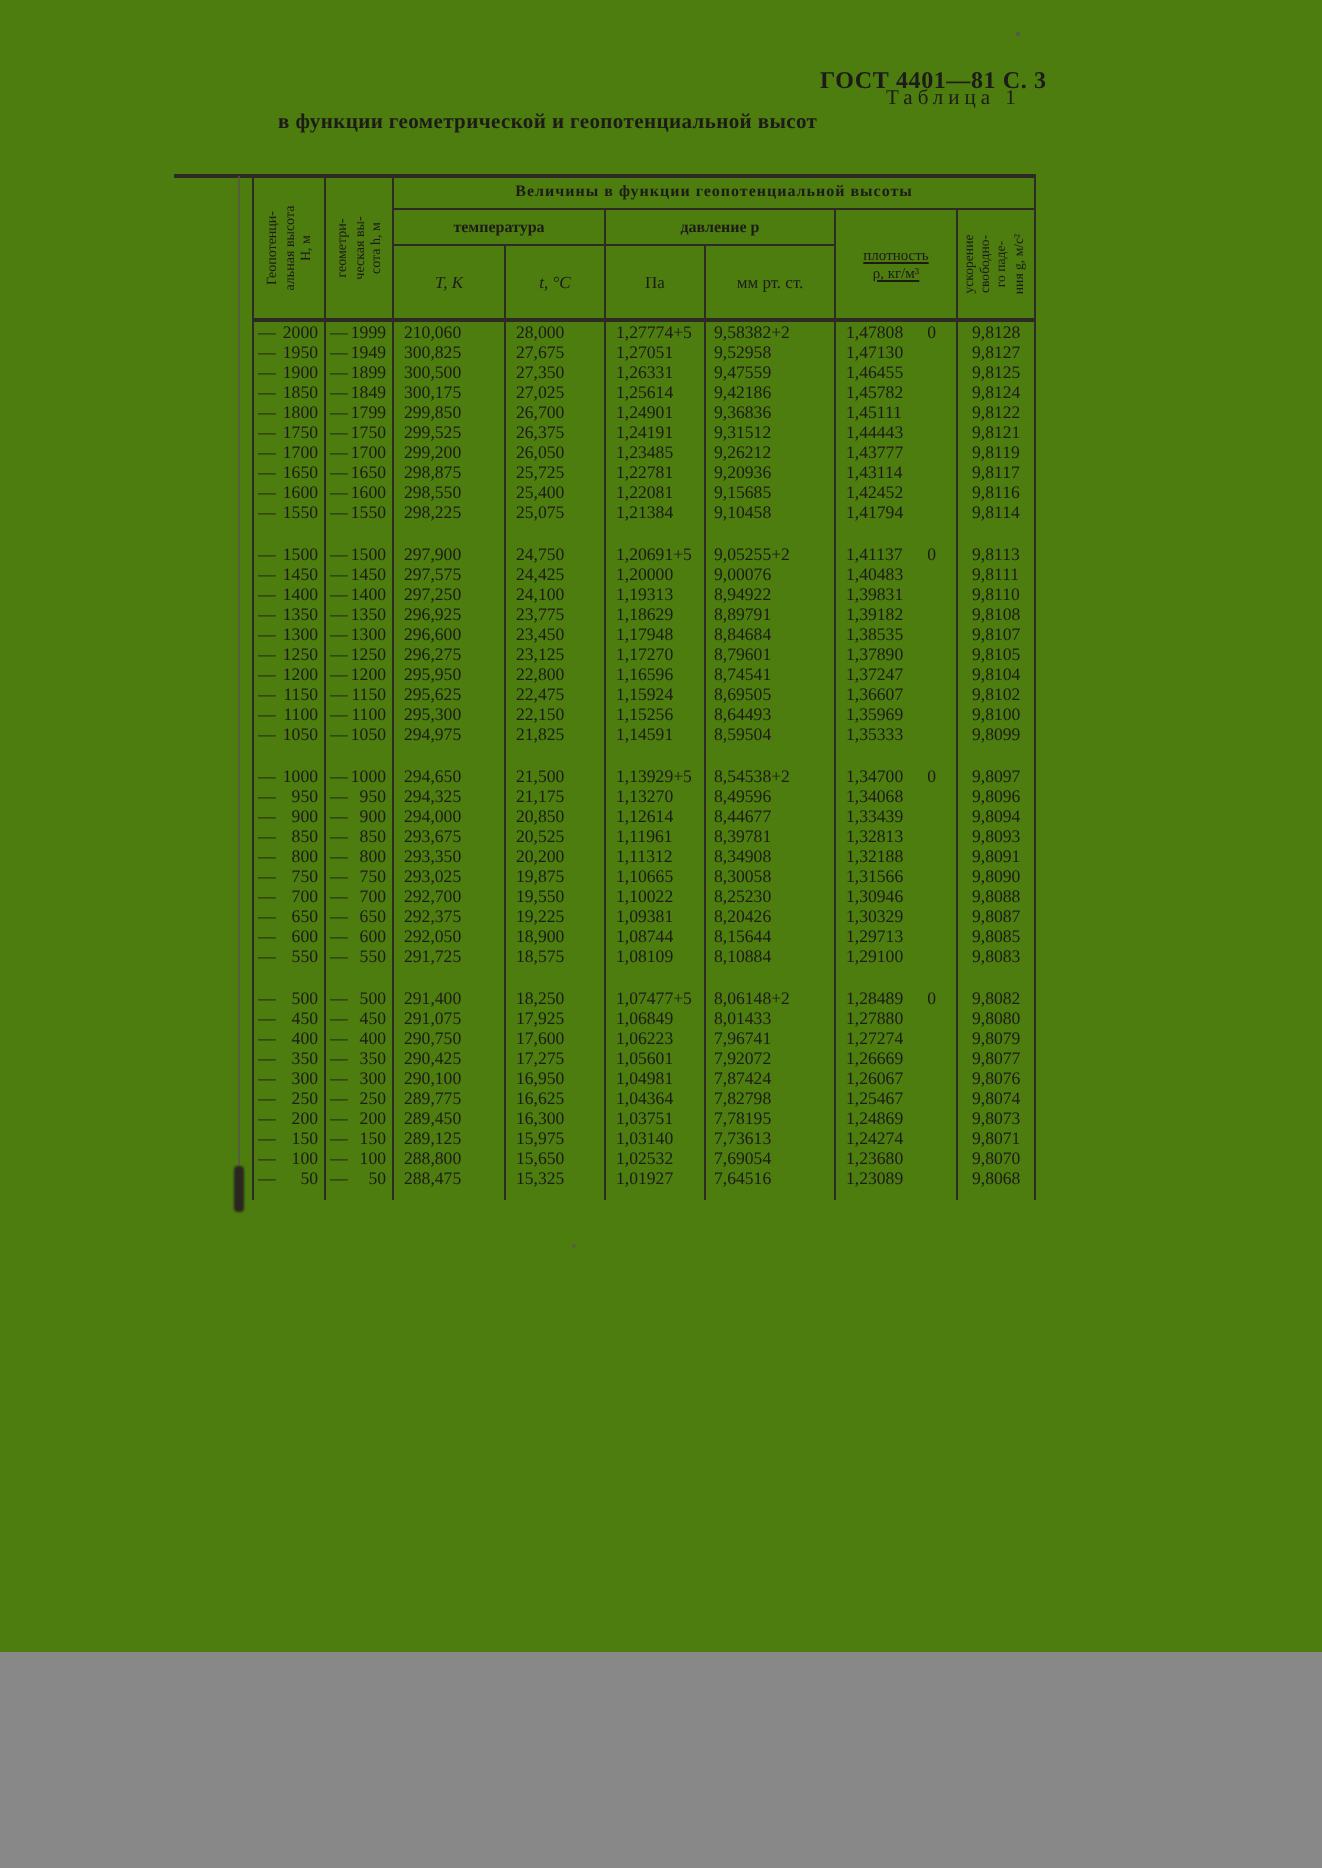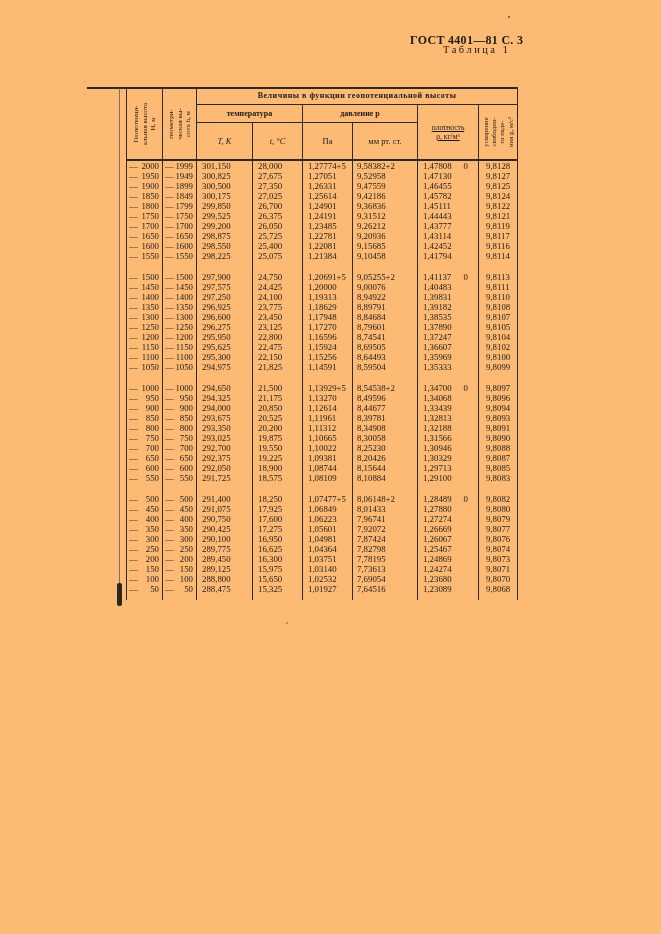--- a/index.html
+++ b/index.html
@@ -1,19 +1,19 @@
 <!DOCTYPE html>
 <html><head>
 <meta charset="utf-8">
 <style>
   html,body { margin:0; padding:0; }
   body { background:#888; font-family:"Liberation Serif","DejaVu Serif",serif; }
   .page {
-    position:relative; width:661px; height:934px; margin:0 auto;
-    background:#fdba74; color:#1d1b18; overflow:hidden;
+    position:relative; width:661px; height:826px; margin:0 auto;
+    background:#4d7c0f; color:#1d1b18; overflow:hidden;
   }
   .gost-ref { position:absolute; left:410px; top:33px; font-size:12px; font-weight:bold; letter-spacing:.3px; white-space:nowrap; }
   .subtitle { position:absolute; left:139px; top:56px; font-size:10.5px; font-weight:bold; letter-spacing:.2px; white-space:nowrap; }
   .tab-label { position:absolute; left:443px; top:44px; font-size:10.5px; letter-spacing:2.5px; white-space:nowrap; }
 
   .top-rule { position:absolute; left:87px; top:87px; width:431px; height:2px; background:#2e2a26; }
   .artifact-line { position:absolute; left:119px; top:88px; width:1px; height:516px; background:#5a554e; opacity:.75; }
   .artifact-blob { position:absolute; left:117px; top:583px; width:5px; height:23px; background:#2a2620; border-radius:2px; filter:blur(.4px); }
   .speck { position:absolute; background:#555; border-radius:50%; }
   .speck.s1 { left:508px; top:16px; width:2px; height:2px; }
@@ -51,20 +51,21 @@
   td.c-rho .exp { margin-left:auto; }
   tr.spacer td { height:11px; }
   tr.endcap td { height:6px; }
 </style>
 </head>
 <body>
 
 <div class="page">
 
   <div class="gost-ref">ГОСТ 4401—81 С. 3</div>
+  <div class="subtitle">в функции геометрической и геопотенциальной высот</div>
   <div class="tab-label">Таблица 1</div>
 
   <div class="top-rule"></div>
   <div class="artifact-line"></div>
   <div class="artifact-blob"></div>
   <div class="speck s1"></div>
   <div class="speck s2"></div>
 
   <div class="atm-table">
     <table>
@@ -118,21 +119,21 @@
                 <span class="dash">—</span>
                 <span>2000</span>
               </span>
             </td>
             <td class="c-h">
               <span class="wrap">
                 <span class="dash">—</span>
                 <span>1999</span>
               </span>
             </td>
-            <td class="c-val">301,150</td>
+            <td class="c-val">210,060</td>
             <td class="c-val">28,000</td>
             <td class="c-val">1,27774+5</td>
             <td class="c-val c-mm">9,58382+2</td>
             <td class="c-rho">
               <span class="rwrap">
                 <span>1,47808</span>
                 <span class="exp">0</span>
               </span>
             </td>
             <td class="c-val c-g">9,8128</td>

